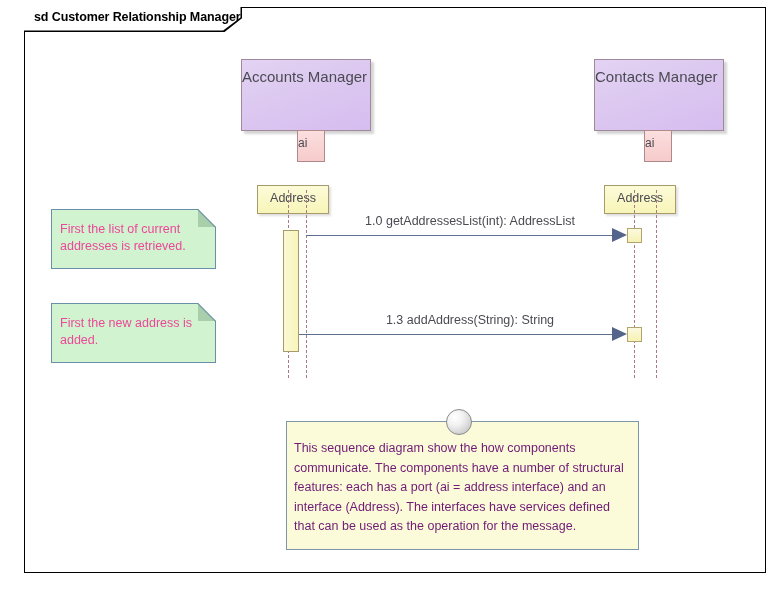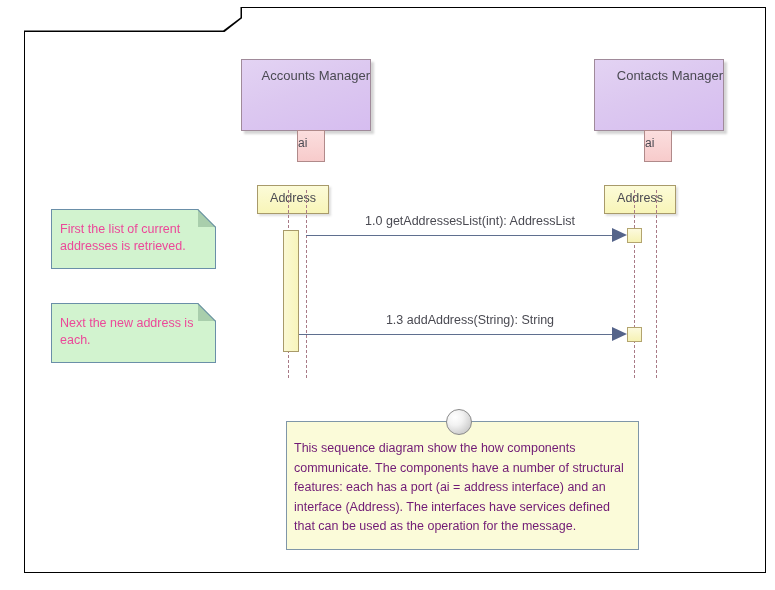--- a/index.html
+++ b/index.html
@@ -72,22 +72,22 @@
     box-sizing: border-box;
     border: 1px solid #a08a9a;
     background: linear-gradient(160deg, #e3d3f3 0%, #dcc8f0 45%, #d6bdf0 100%);
     box-shadow: 3px 3px 2px rgba(150,150,150,0.40);
   }
   .lifeline-head .head-label {
     position: absolute;
     left: 0;
     right: 0;
     top: 8px;
-    text-align: right;
-    font-size: 13px;
+    text-align: left;
+    font-size: 15px;
     color: #4a4a52;
     white-space: nowrap;
   }
 
   
   .port-box {
     position: absolute;
     box-sizing: border-box;
     border: 1px solid #b08a8a;
     background: linear-gradient(180deg, #fbdede 0%, #f7cbcb 100%);
@@ -220,20 +220,21 @@
   }
 </style>
 </head>
 <body>
 
 <div id="diagram-frame"></div>
 
 <div id="frame-tab">
   <div class="tab-shape"></div>
   <div class="tab-inner"></div>
+  <div class="tab-text">sd Customer Relationship Manager</div>
 </div>
 
 <div class="lifeline-head" style="left:241px; top:59px; width:130px; height:72px;">
   <div class="head-label">Accounts Manager</div>
 </div>
 
 <div class="port-box" style="left:297px; top:130px; width:28px; height:32px;">
   <div class="port-label">ai</div>
 </div>
 
@@ -274,18 +275,18 @@
 <div class="note-green" style="left:51px; top:209px; width:165px; height:60px;">
 </div>
 <div class="note-green-fold" style="left:198px; top:209px;"></div>
 <div class="note-green-foldline" style="left:198px; top:209px;"></div>
 <div class="note-text" style="left:60px; top:221px; width:140px;">First the list of current addresses is retrieved.</div>
 
 <div class="note-green" style="left:51px; top:303px; width:165px; height:60px;">
 </div>
 <div class="note-green-fold" style="left:198px; top:303px;"></div>
 <div class="note-green-foldline" style="left:198px; top:303px;"></div>
-<div class="note-text" style="left:60px; top:315px; width:140px;">Next the new address is each.</div>
+<div class="note-text" style="left:60px; top:315px; width:140px;">First the new address is added.</div>
 
 <div id="bottom-note" style="left:286px; top:421px; width:353px; height:129px;">
 </div>
 <div id="note-anchor-sphere" style="left:446px; top:409px;"></div>
 <div id="bottom-note-text" style="left:294px; top:439px; width:338px;">This sequence diagram show the how components communicate. The components have a number of structural features: each has a port (ai = address interface) and an interface (Address). The interfaces have services defined that can be used as the operation for the message.</div>
 
 </body></html>

